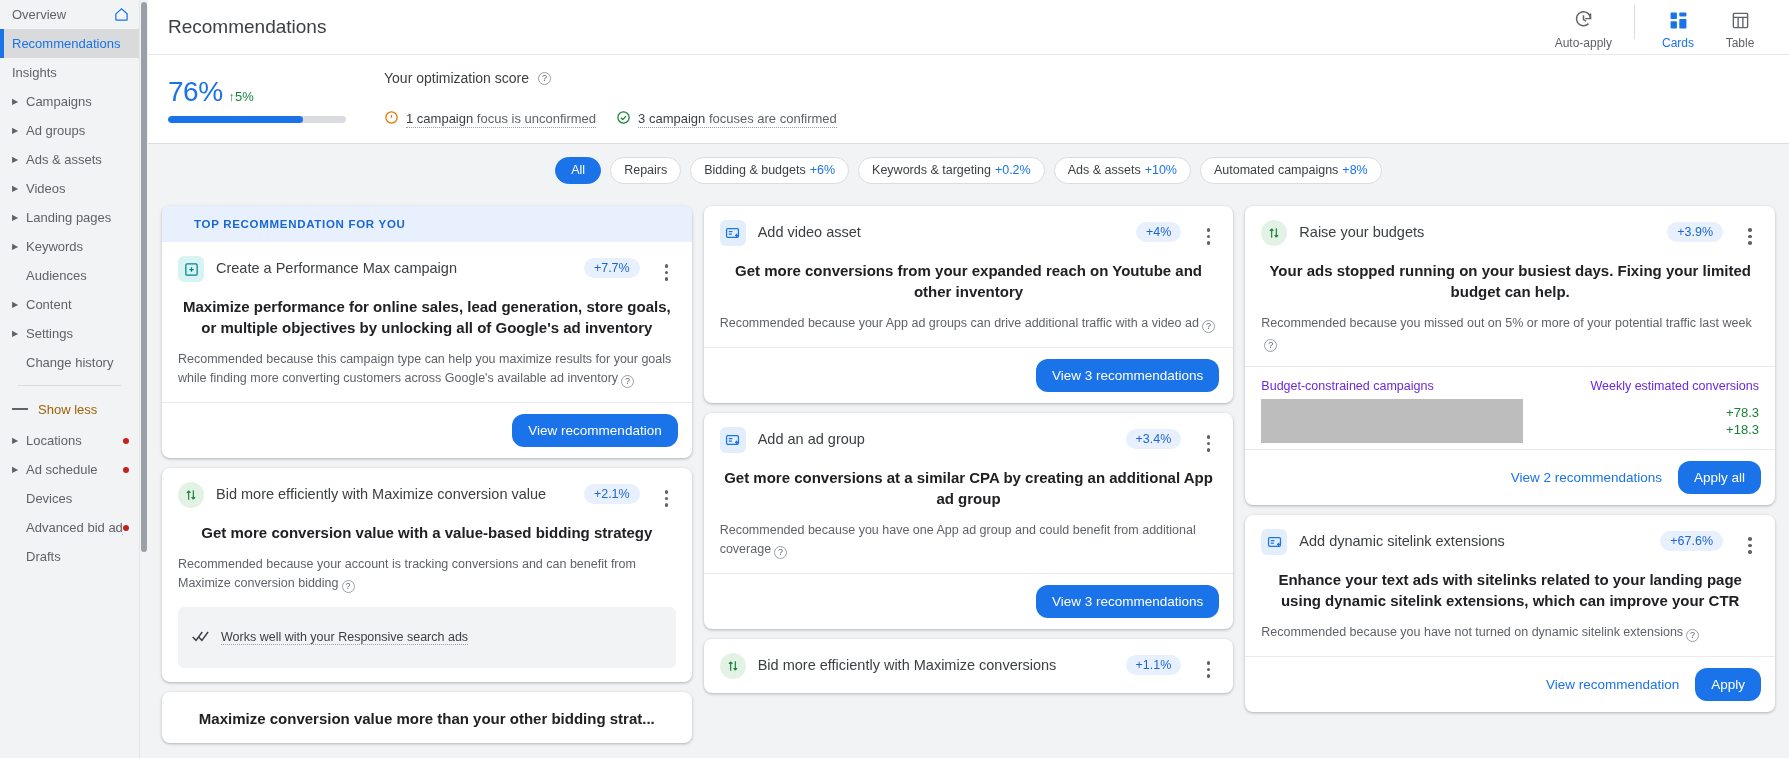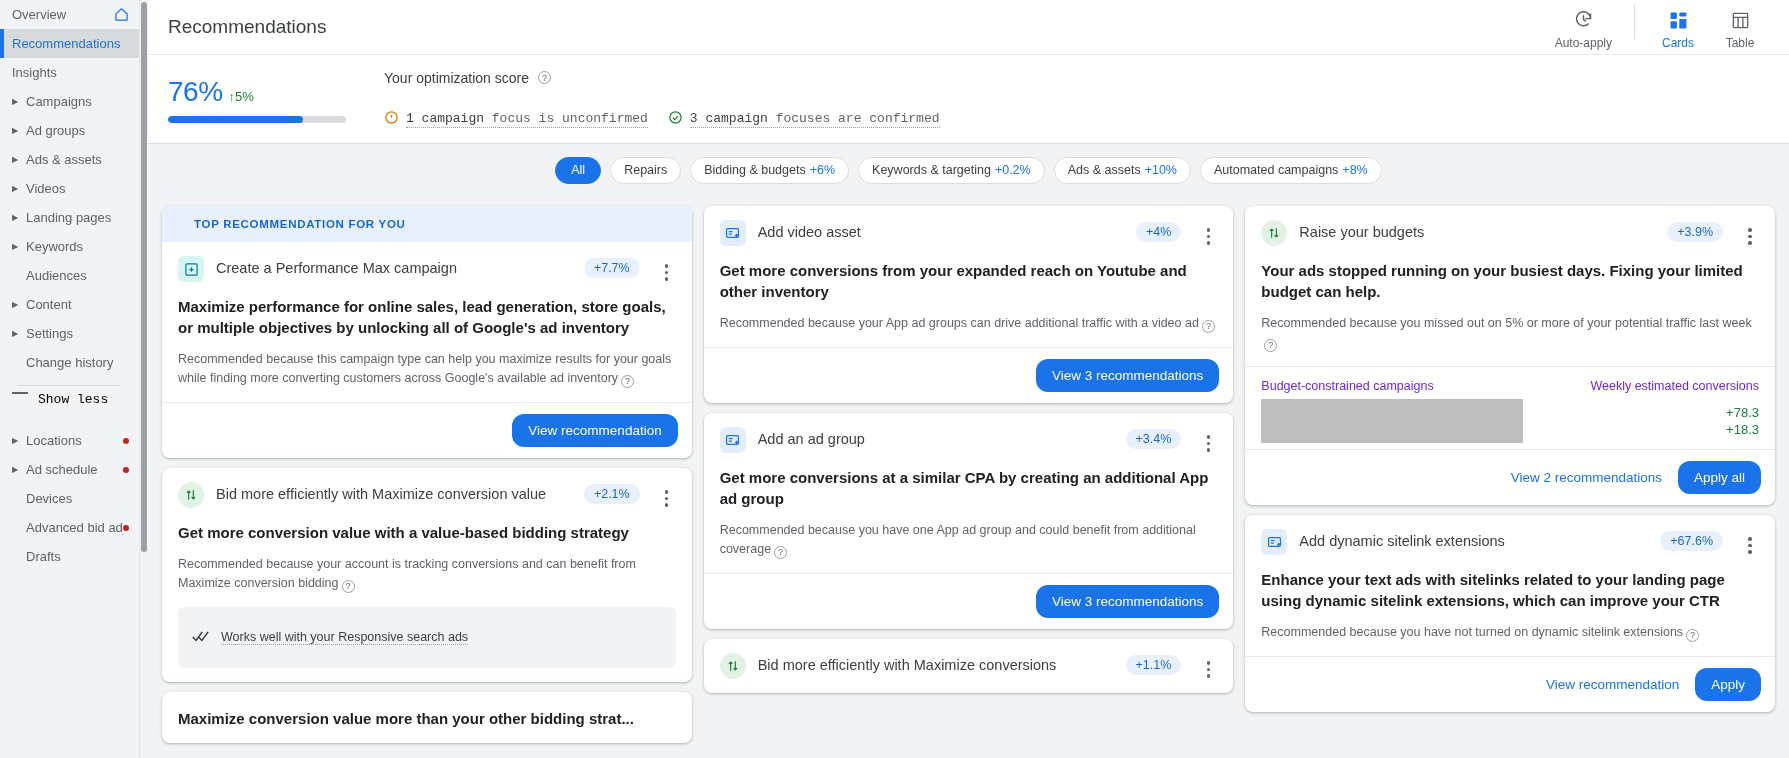--- a/index.html
+++ b/index.html
@@ -36,22 +36,22 @@
   .nav-label { flex: 1 1 auto; overflow: hidden; text-overflow: clip; }
   .home-icon { margin-left: auto; color: #1a73e8; display: flex; }
   .red-dot {
     width: 6px; height: 6px; border-radius: 50%;
     background: #c5221f; margin-left: auto; flex: 0 0 6px;
   }
   .nav-divider {
     height: 1px; background: #dadce0; margin: 8px 18px 6px 18px;
   }
   .showless {
-    display: flex; height: 34px;
-    padding-left: 12px; font-size: 13px; color: #000000; font-family: Liberation Mono, monospace;
+    display: flex; align-items: center; height: 34px;
+    padding-left: 12px; font-size: 13px; color: #a16207;
   }
   .showless .dash {
     width: 16px; height: 1.5px; background: #5f6368; margin-right: 10px;
   }
 
   
   .vscroll {
     width: 8px; flex: 0 0 8px; background: #f1f3f4;
     padding-top: 2px; position: relative;
   }
@@ -90,21 +90,21 @@
   .score-bar {
     margin-top: 8px; width: 178px; height: 7px; border-radius: 4px;
     background: #dadce0; overflow: hidden;
   }
   .score-bar-fill { height: 100%; background: #1a73e8; border-radius: 4px; }
   .score-info { padding-left: 26px; }
   .score-info-title {
     font-size: 14px; color: #3c4043; font-weight: 500;
     display: flex; align-items: center; gap: 6px;
   }
-  .score-facts { margin-top: 24px; display: flex; align-items: center; gap: 20px; font-family: Liberation Mono, monospace; }
+  .score-facts { margin-top: 24px; display: flex; align-items: center; gap: 20px; }
   .fact { display: flex; align-items: center; gap: 7px; font-size: 13px; color: #5f6368; }
   .fact b { color: #3c4043; font-weight: 500; }
   .fact .txt { border-bottom: 1px dotted #9aa0a6; padding-bottom: 1px; }
 
   
   .filterbar {
     height: 53px; flex: 0 0 53px; background: #f1f3f4;
     border-top: 1px solid #dadce0;
     display: flex; align-items: center; justify-content: center; gap: 9px;
   }
@@ -151,21 +151,21 @@
     border-radius: 11px; padding: 3px 10px; white-space: nowrap;
     align-self: flex-start; margin-top: 2px;
   }
   .kebab {
     width: 18px; flex: 0 0 18px; display: flex; flex-direction: column;
     align-items: center; gap: 3px; padding-top: 8px; margin-left: 6px;
   }
   .kebab i { width: 3.5px; height: 3.5px; border-radius: 50%; background: #5f6368; display: block; }
   .card-headline {
     font-size: 15px; font-weight: 700; color: #202124;
-    line-height: 1.4; margin-top: 14px;
+    line-height: 1.4; margin-top: 14px; text-align: center;
   }
   .card-reason {
     font-size: 12.5px; color: #5f6368; line-height: 1.5; margin-top: 12px;
   }
   .qmark {
     display: inline-flex; align-items: center; justify-content: center;
     width: 13px; height: 13px; border: 1px solid #9aa0a6; border-radius: 50%;
     font-size: 9px; color: #5f6368; vertical-align: -2px; margin-left: 3px;
   }
   .chip-note {

